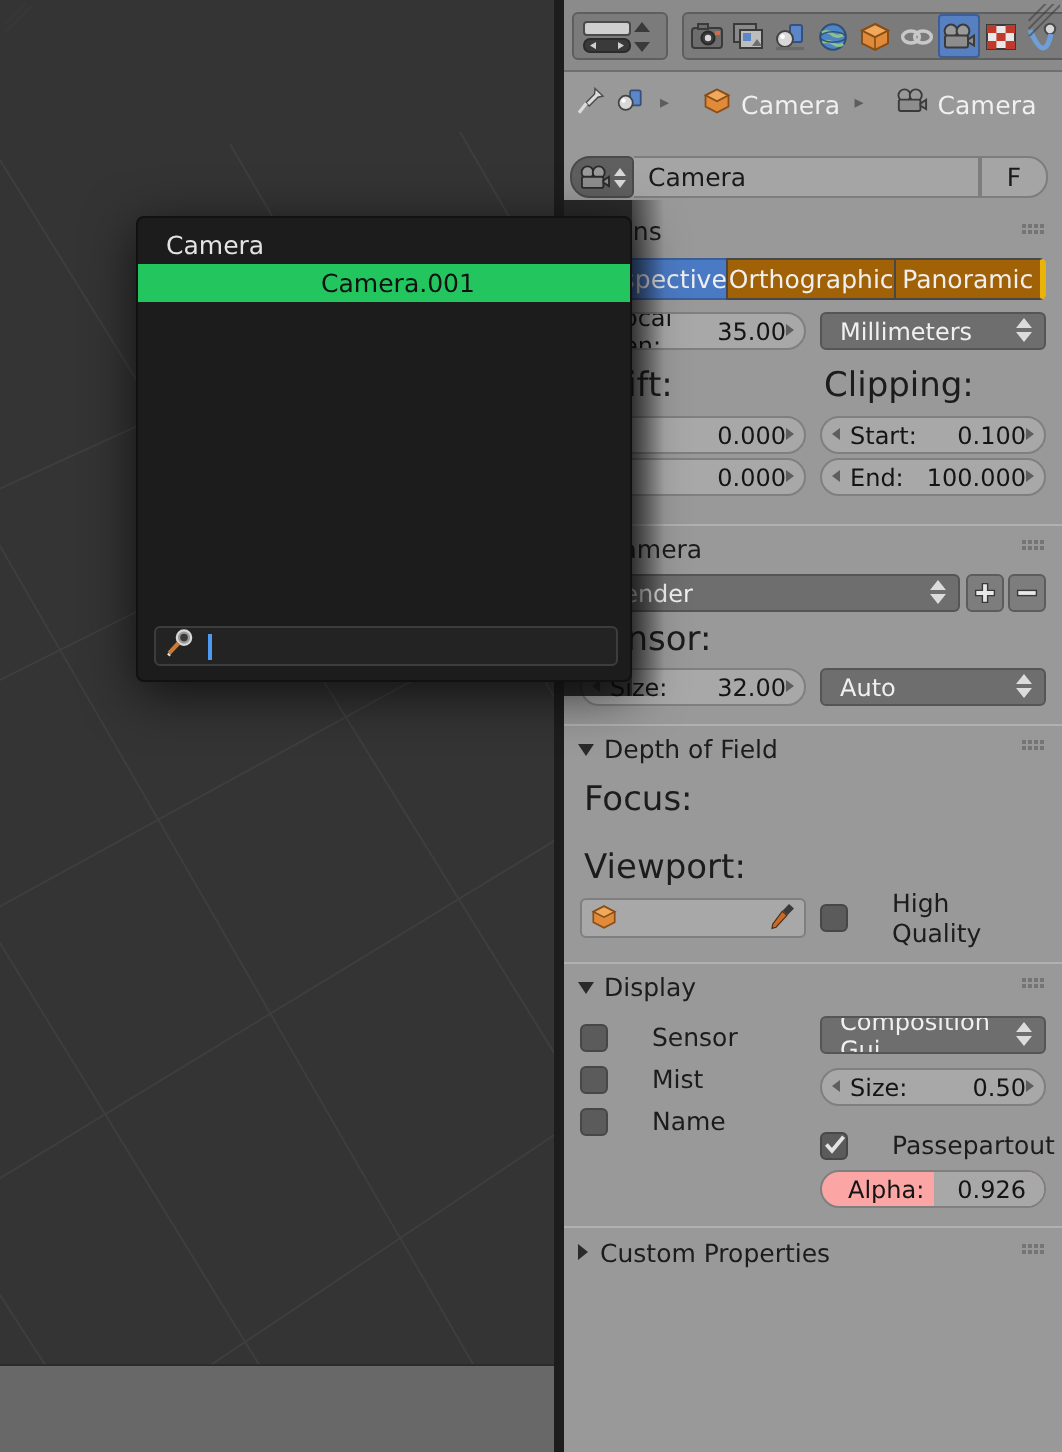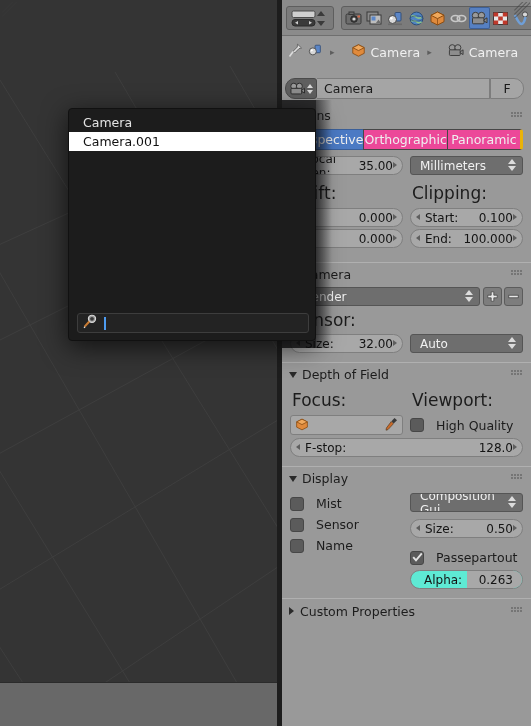--- a/index.html
+++ b/index.html
@@ -133,21 +133,21 @@
   }
   .num .lbl { padding-left: 14px; }
   .num .val-only { margin-left: auto; padding-right: 9px; }
   .num .ar-l, .num .ar-r {
     position: absolute; top: 50%; width: 0; height: 0;
     border-top: 3.5px solid transparent; border-bottom: 3.5px solid transparent;
   }
   .num .ar-l { left: 5px; margin-top: -3.5px; border-right: 4.5px solid #5e5e5e; }
   .num .ar-r { right: 5px; margin-top: -3.5px; border-left: 4.5px solid #5e5e5e; }
 
-  .num.split { background: #5eead4; }
+  .num.split { background: #fca5a5; }
   .num.split .lbl { flex: 0 0 auto; padding-left: 13px; }
   .num.split .seg {
     margin-left: auto; height: 100%; display: flex; align-items: center;
     justify-content: flex-end; background: #a8a8a8; padding: 0 9px 0 12px;
   }
 
   .drop {
     height: 19px; border-radius: 3px; background: #6e6e6e;
     border: 1px solid #555; display: flex; align-items: center;
     padding-left: 9px; font-size: 12px; color: #f0f0f0; position: relative;
@@ -158,29 +158,29 @@
     display: flex; flex-direction: column; gap: 2px;
   }
   .spin .up, .spin .dn { width: 0; height: 0; }
   .spin .up { border-left: 4px solid transparent; border-right: 4px solid transparent; border-bottom: 5px solid #dcdcdc; }
   .spin .dn { border-left: 4px solid transparent; border-right: 4px solid transparent; border-top: 5px solid #dcdcdc; }
 
   
   .trio { display: flex; height: 21px; }
   .trio > div {
     flex: 1; display: flex; align-items: center; justify-content: center;
-    font-size: 12.5px; color: #efefef; background: #ec4899;
+    font-size: 12.5px; color: #efefef; background: #a16207;
     border: 1px solid #474747; border-right: none;
   }
   .trio > div:first-child { border-radius: 3px 0 0 3px; }
   .trio > div:last-child { border-right: 3px solid #eab308; border-radius: 0 3px 3px 0; }
   .trio > div.on { background: #4b7ac4; border-color: #3a5f99; }
 
   
-  .cb-row { display: flex; align-items: center; height: 21px; gap: 12px; }
+  .cb-row { display: flex; align-items: center; height: 21px; gap: 22px; }
   .cb {
     width: 14px; height: 14px; border-radius: 3px;
     background: #5b5b5b; border: 1px solid #474747;
     display: flex; align-items: center; justify-content: center;
     flex: 0 0 14px;
   }
   .cb.on { background: #5b5b5b; }
   .cb .mark {
     width: 11px; height: 11px;
   }
@@ -204,21 +204,21 @@
   #dropdown {
     position: absolute; left: 68px; top: 108px; width: 248px; height: 233px;
     background: #1c1c1c; border: 1px solid #111; border-radius: 4px;
     box-shadow: 0 6px 26px rgba(0,0,0,.65);
     overflow: hidden;
   }
   .dd-item {
     height: 19px; display: flex; align-items: center; padding-left: 14px;
     font-size: 12.5px; color: #e3e3e3;
   }
-  .dd-item.sel { background: #ffffff; color: #111; }
+  .dd-item.sel { background: #22c55e; color: #111; justify-content: center; }
   #dd-search {
     position: absolute; left: 8px; bottom: 7px; width: 232px; height: 20px;
     background: #232323; border: 1px solid #3d3d3d; border-radius: 3px;
     display: flex; align-items: center; padding-left: 5px;
   }
   #dd-search .caret {
     width: 2px; height: 13px; background: #4d9bf0; margin-left: 6px;
   }
   
   #dd-shade {
@@ -568,21 +568,21 @@
             <span></span>
             <span></span>
             <span></span>
           <span></span>
             <span></span>
             <span></span>
             <span></span>
         </span>
       </div>
       <div class="panel-body">
-        <div class="row" style="margin-bottom:1px;">
+        <div class="row" style="margin-bottom:1px;flex-direction:column;">
           <div class="col">
               <div class="sublabel">Focus:</div>
             </div>
           <div class="col">
               <div class="sublabel">Viewport:</div>
             </div>
         </div>
         <div class="row" style="margin-bottom:3px;">
           <div class="col">
             <div class="objfield">
@@ -602,28 +602,20 @@
             </div>
           </div>
           <div class="col">
             <div class="cb-row" style="height:20px;">
               <span class="cb"></span>
               <span class="cb-label">High Quality</span>
             </div>
           </div>
         </div>
         <div class="row" style="margin-bottom:0;">
-          <div class="col">
-            <div class="num">
-              <span class="ar-l"></span>
-              <span class="lbl">F-stop:</span>
-              <span class="val-only">128.0</span>
-              <span class="ar-r"></span>
-            </div>
-          </div>
         </div>
       </div>
     </div>
 
     <div class="panel">
       <div class="panel-head">
         <span class="tri open"></span>
         <span>Display</span>
         <span class="grip">
           <span></span>
@@ -634,25 +626,25 @@
             <span></span>
             <span></span>
             <span></span>
         </span>
       </div>
       <div class="panel-body" style="padding-top:4px;">
         <div class="row" style="margin-bottom:0;">
           <div class="col">
             <div class="cb-row">
               <span class="cb"></span>
-              <span class="cb-label">Mist</span>
+              <span class="cb-label">Sensor</span>
             </div>
             <div class="cb-row">
               <span class="cb"></span>
-              <span class="cb-label">Sensor</span>
+              <span class="cb-label">Mist</span>
             </div>
             <div class="cb-row">
               <span class="cb"></span>
               <span class="cb-label">Name</span>
             </div>
           </div>
           <div class="col">
             <div class="drop" style="margin-bottom:7px;">
               <span>Composition Gui...</span>
               <span class="spin">
@@ -669,21 +661,21 @@
             <div class="cb-row" style="margin-bottom:2px;">
               <span class="cb on">
                 <svg class="mark" viewBox="0 0 11 11">
                   <path d="M1.2 5.2 L4 8.4 L9.8 1.4" stroke="#e4e4e4" stroke-width="1.9" fill="none"></path>
                 </svg>
               </span>
               <span class="cb-label">Passepartout</span>
             </div>
             <div class="num split">
               <span class="lbl">Alpha:</span>
-              <span class="seg">0.263</span>
+              <span class="seg">0.926</span>
             </div>
           </div>
         </div>
       </div>
     </div>
 
 
     <div class="panel">
       <div class="panel-head collapsed" style="height:25px;">
         <span class="tri"></span>

